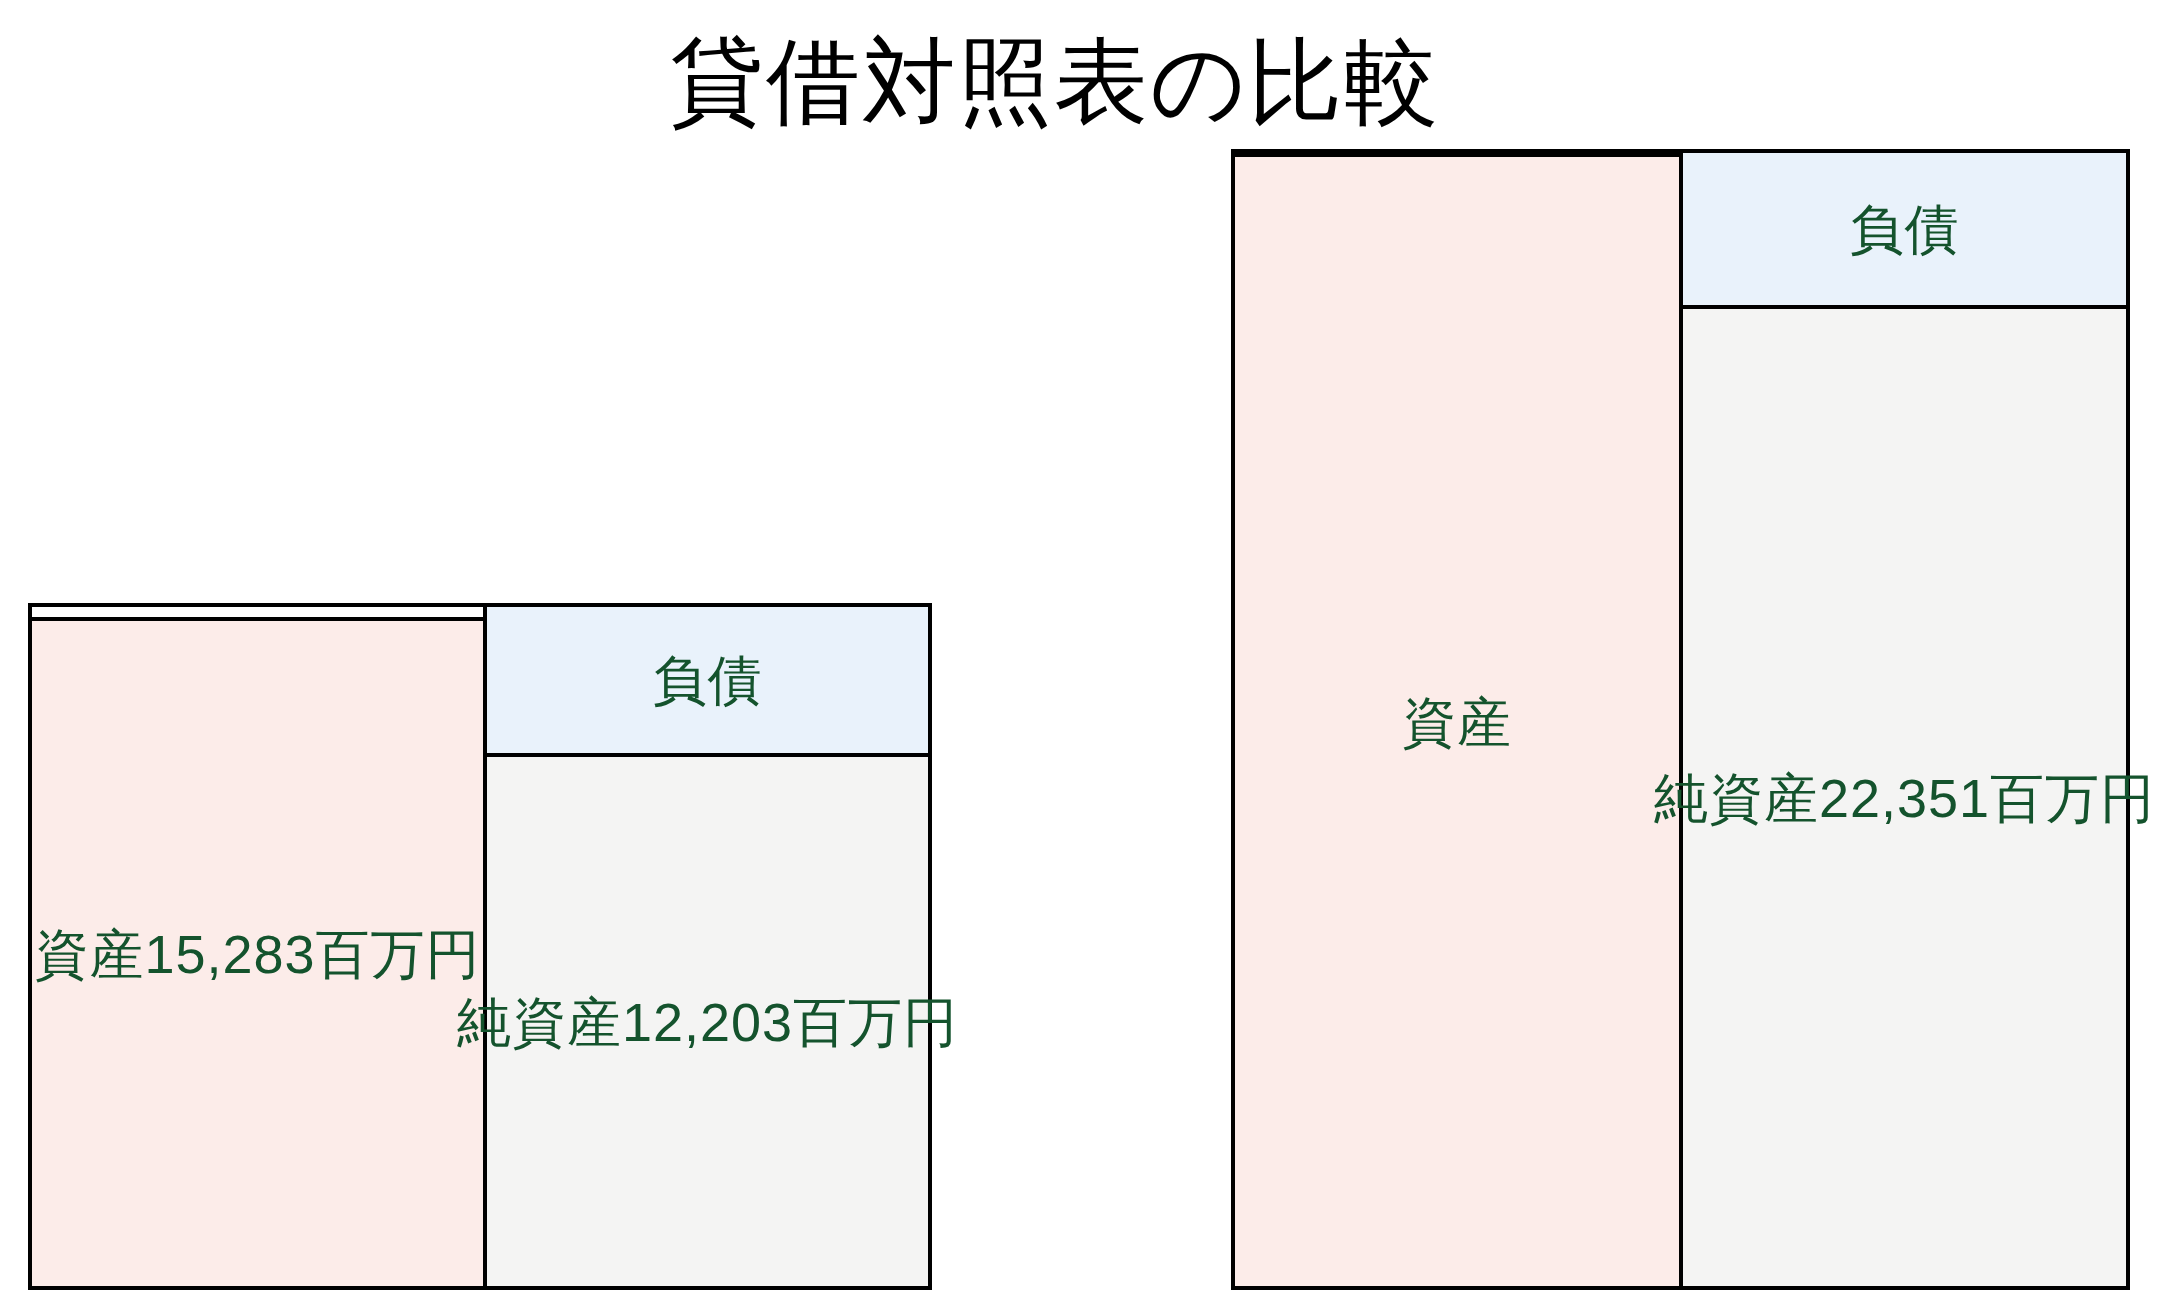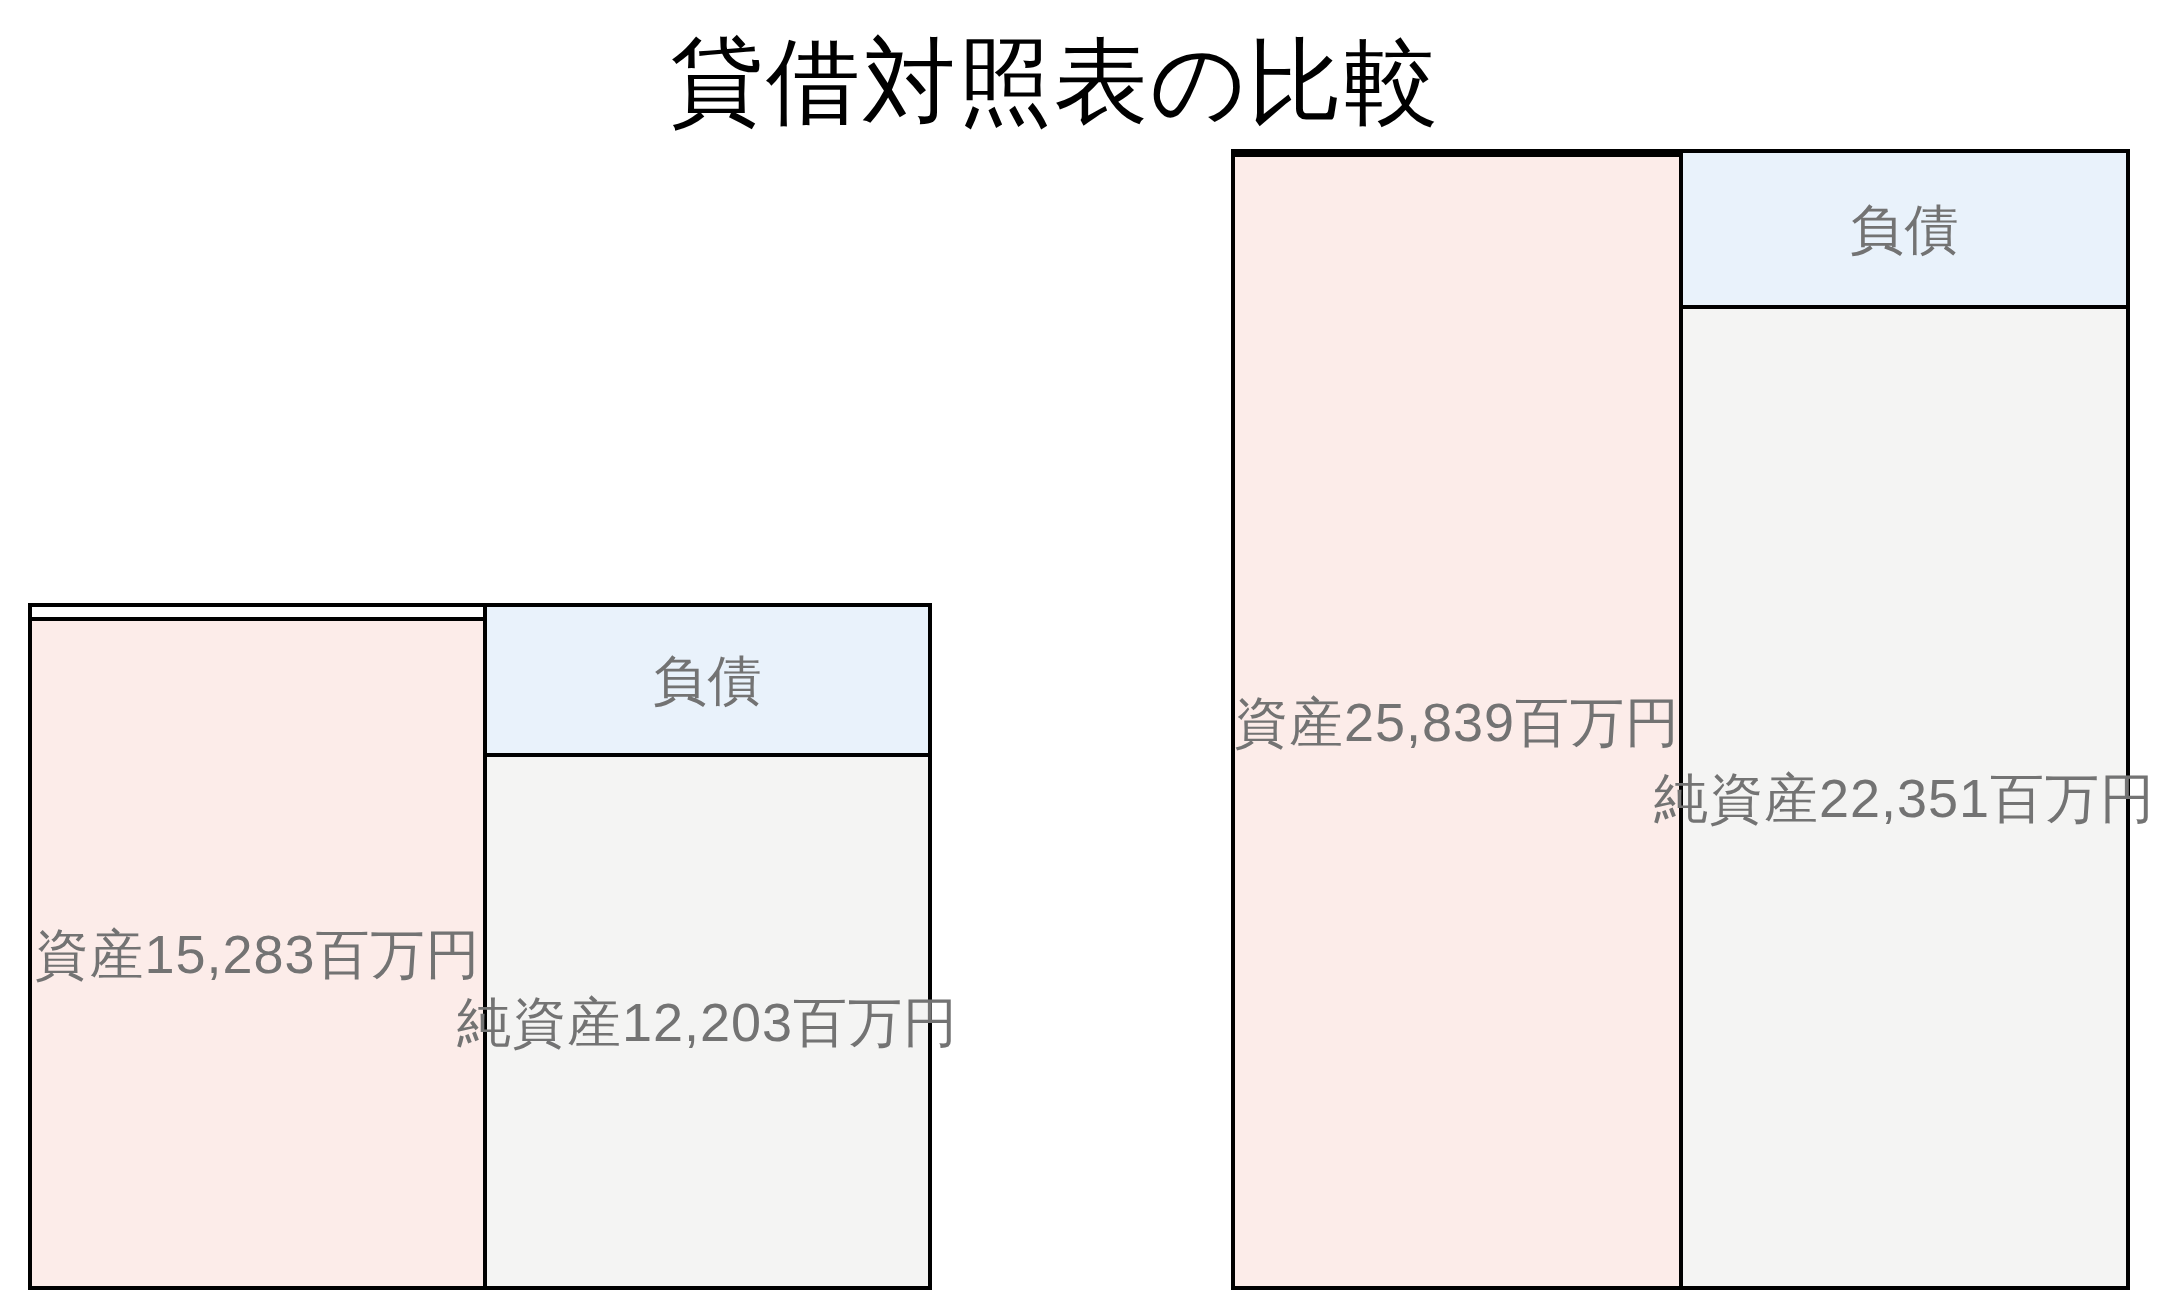--- a/index.html
+++ b/index.html
@@ -99,21 +99,21 @@
     flex: 1 1 auto;
     display: flex;
     flex-direction: row;
     justify-content: center;
     align-items: center;
     text-align: center;
   }
   .seg-label, .seg-value {
     font-size: 54px;
     line-height: 68px;
-    color: #737373;
+    color: #14532d;
     white-space: nowrap;
     letter-spacing: 1px;
   }
 </style>
 </head>
 <body>
 
 <div class="stage">
 
   <div class="chart-title">貸借対照表の比較</div>
@@ -130,21 +130,20 @@
       <div class="net-assets-box">
         <span class="seg-label">純資産</span>
         <span class="seg-value">12,203百万円</span>
       </div>
     </div>
   </div>
 
   <div class="bs-chart right-chart">
     <div class="assets-col">
       <span class="seg-label">資産</span>
-      <span class="seg-value">25,839百万円</span>
     </div>
     <div class="liab-net-col">
       <div class="liabilities-box">
         <span class="seg-label">負債</span>
       </div>
       <div class="net-assets-box">
         <span class="seg-label">純資産</span>
         <span class="seg-value">22,351百万円</span>
       </div>
     </div>

